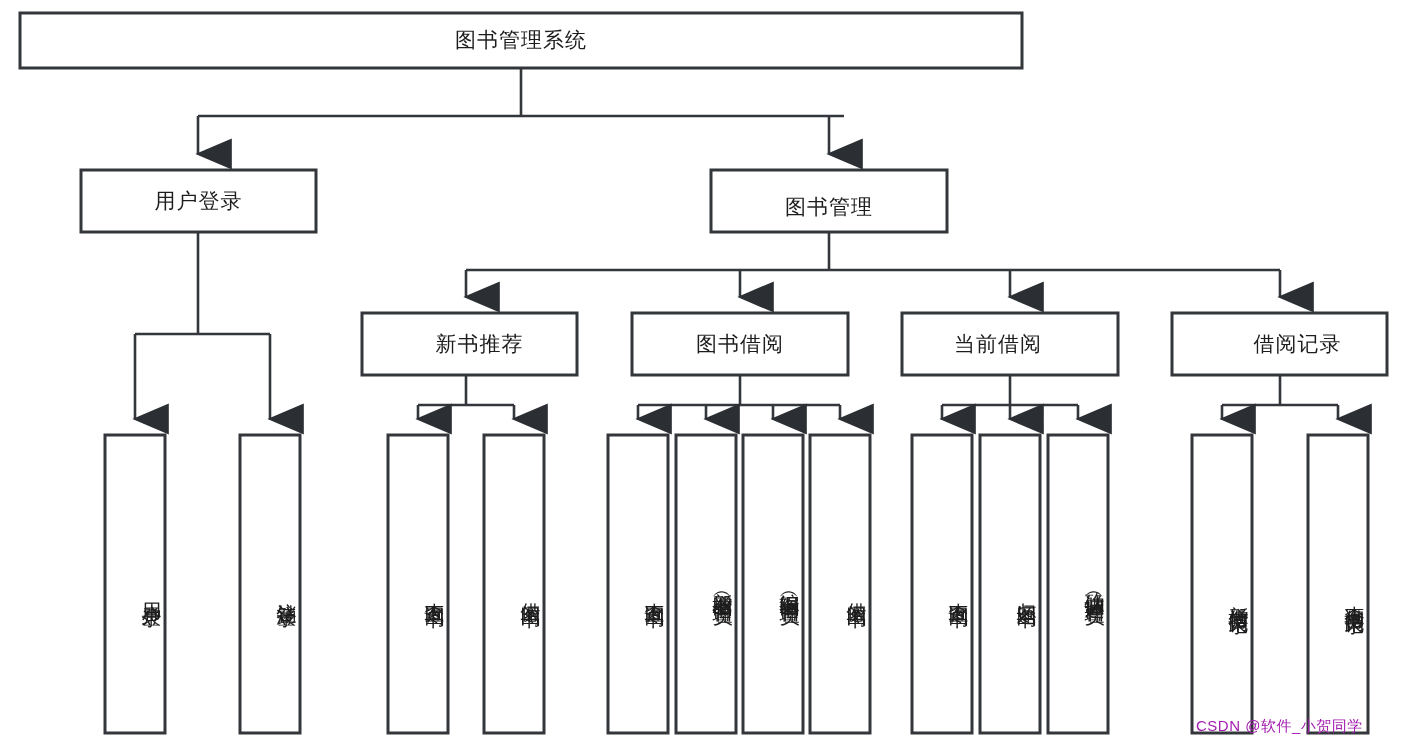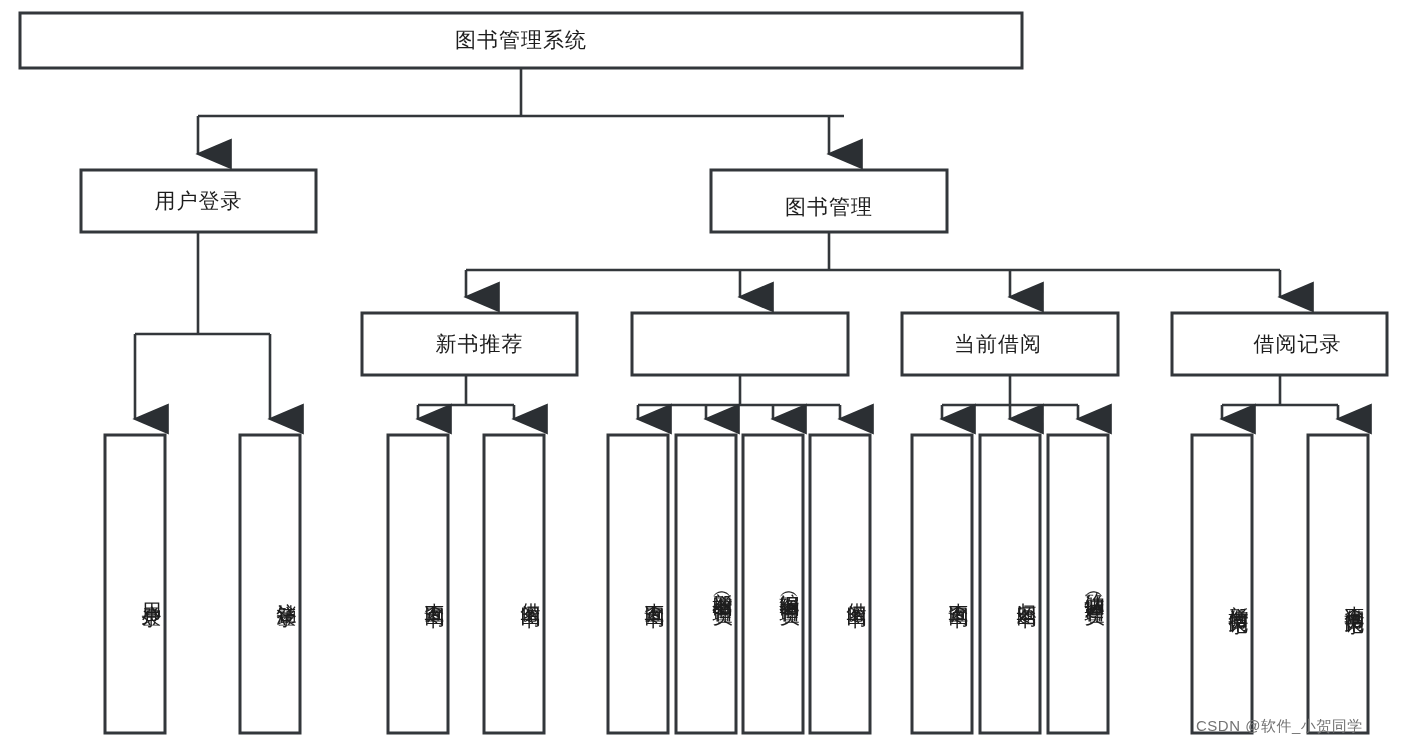--- a/index.html
+++ b/index.html
@@ -28,21 +28,21 @@
     font-size:20px;
     line-height:1.34;
     letter-spacing:2px;
     padding-top:14px;
     align-items:flex-start;
     justify-content:center;
   }
   .watermark{
     position:absolute;
     font-size:15px;
-    color:#737373;
+    color:#a21caf;
     letter-spacing:0.5px;
     white-space:nowrap;
     font-family:"Liberation Sans","DejaVu Sans",sans-serif;
   }
 </style>
 </head>
 <body>
 
 <div id="stage">
 
@@ -135,20 +135,21 @@
     <rect class="box-rect" x="1192" y="435" width="60" height="298"></rect>
     <rect class="box-rect" x="1308" y="435" width="60" height="298"></rect>
   </svg>
 
   <div class="node-label h-label" style="left:20px;top:13px;width:1002px;height:55px;">图书管理系统</div>
 
   <div class="node-label h-label" style="left:81px;top:170px;width:235px;height:62px;">用户登录</div>
   <div class="node-label h-label" style="left:711px;top:170px;width:236px;height:74px;">图书管理</div>
 
   <div class="node-label h-label" style="left:351px;top:313px;width:257px;height:62px;">新书推荐</div>
+  <div class="node-label h-label" style="left:632px;top:313px;width:216px;height:62px;">图书借阅</div>
   <div class="node-label h-label" style="left:902px;top:313px;width:192px;height:62px;">当前借阅</div>
   <div class="node-label h-label" style="left:1172px;top:313px;width:215px;height:62px;padding-left:36px;">借阅记录</div>
 
   <div class="node-label v-label" style="left:105px;top:435px;width:60px;height:298px;">用户登录</div>
   <div class="node-label v-label" style="left:240px;top:435px;width:60px;height:298px;">注销登录</div>
 
   <div class="node-label v-label" style="left:388px;top:435px;width:60px;height:298px;">查询图书</div>
   <div class="node-label v-label" style="left:484px;top:435px;width:60px;height:298px;">借阅图书</div>
 
   <div class="node-label v-label" style="left:608px;top:435px;width:60px;height:298px;">查询图书</div>

